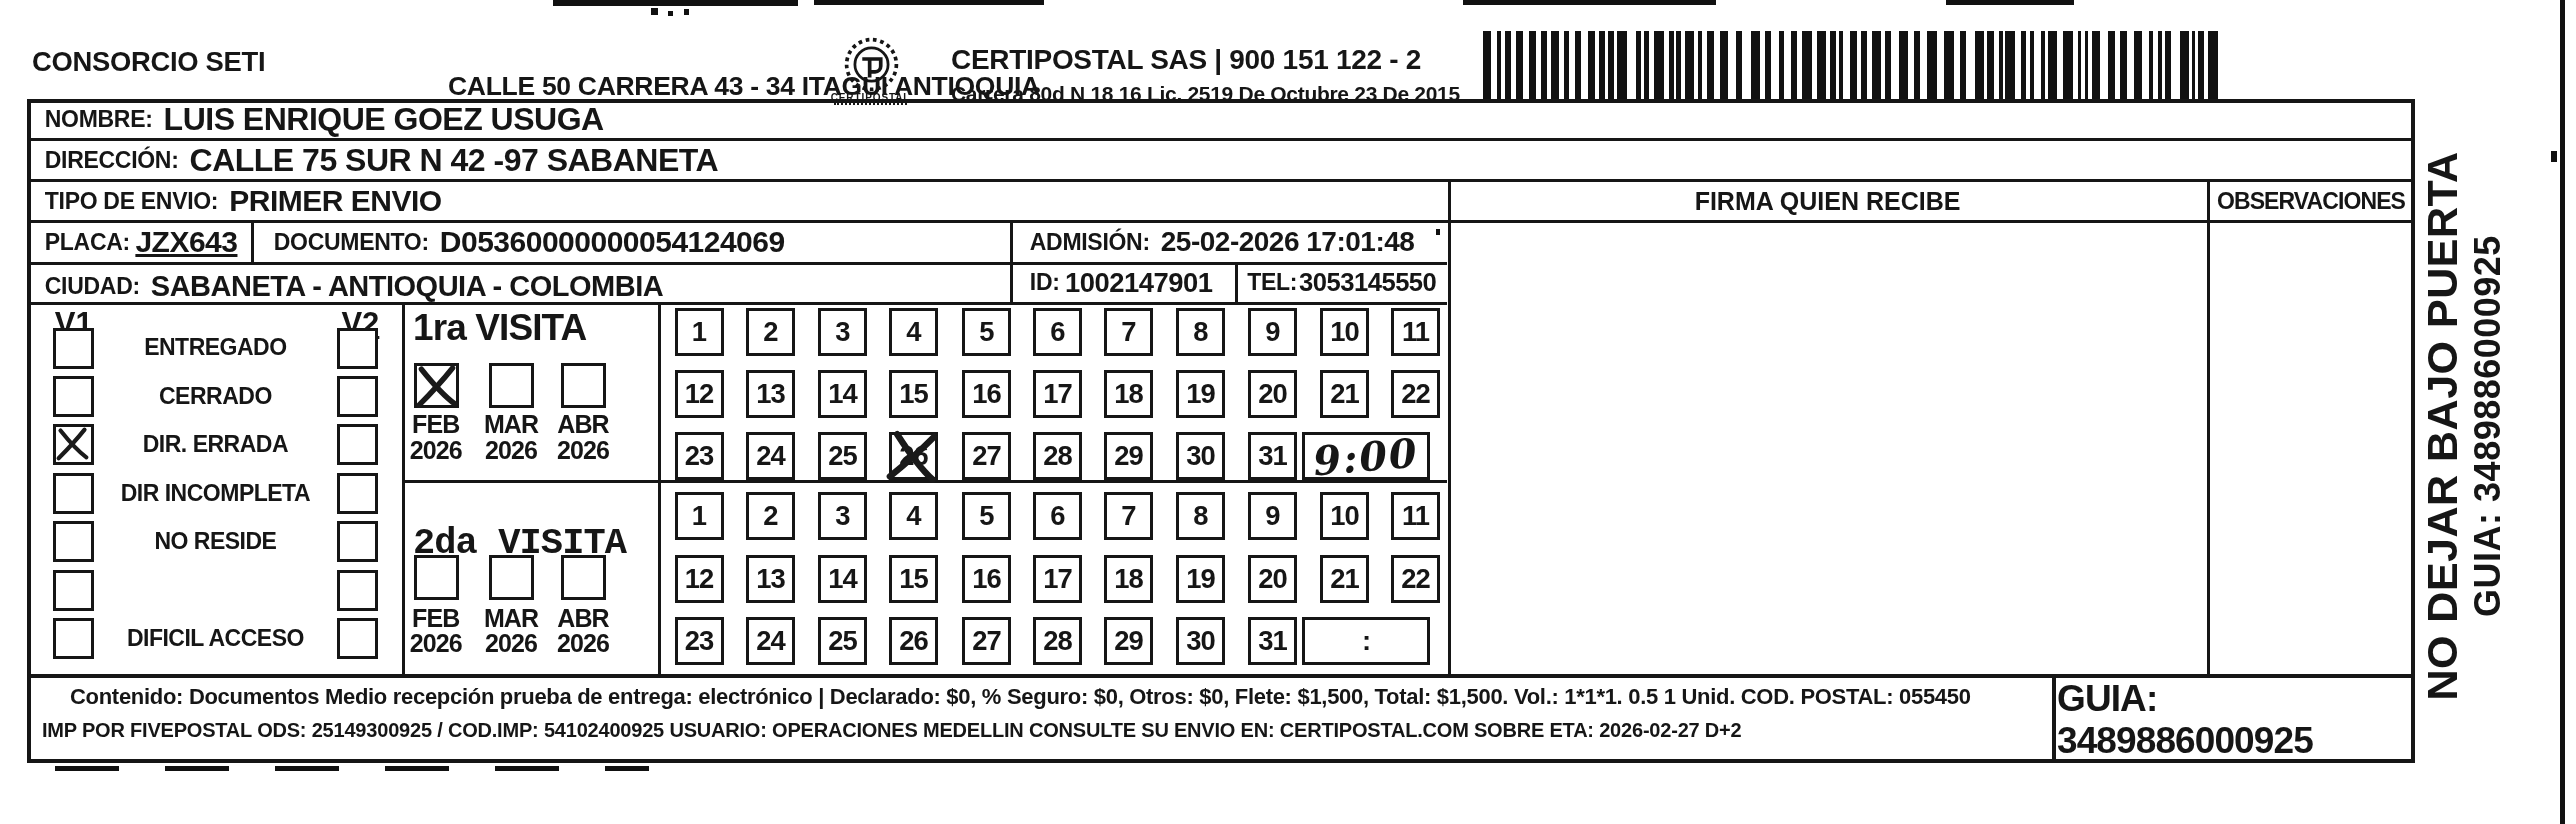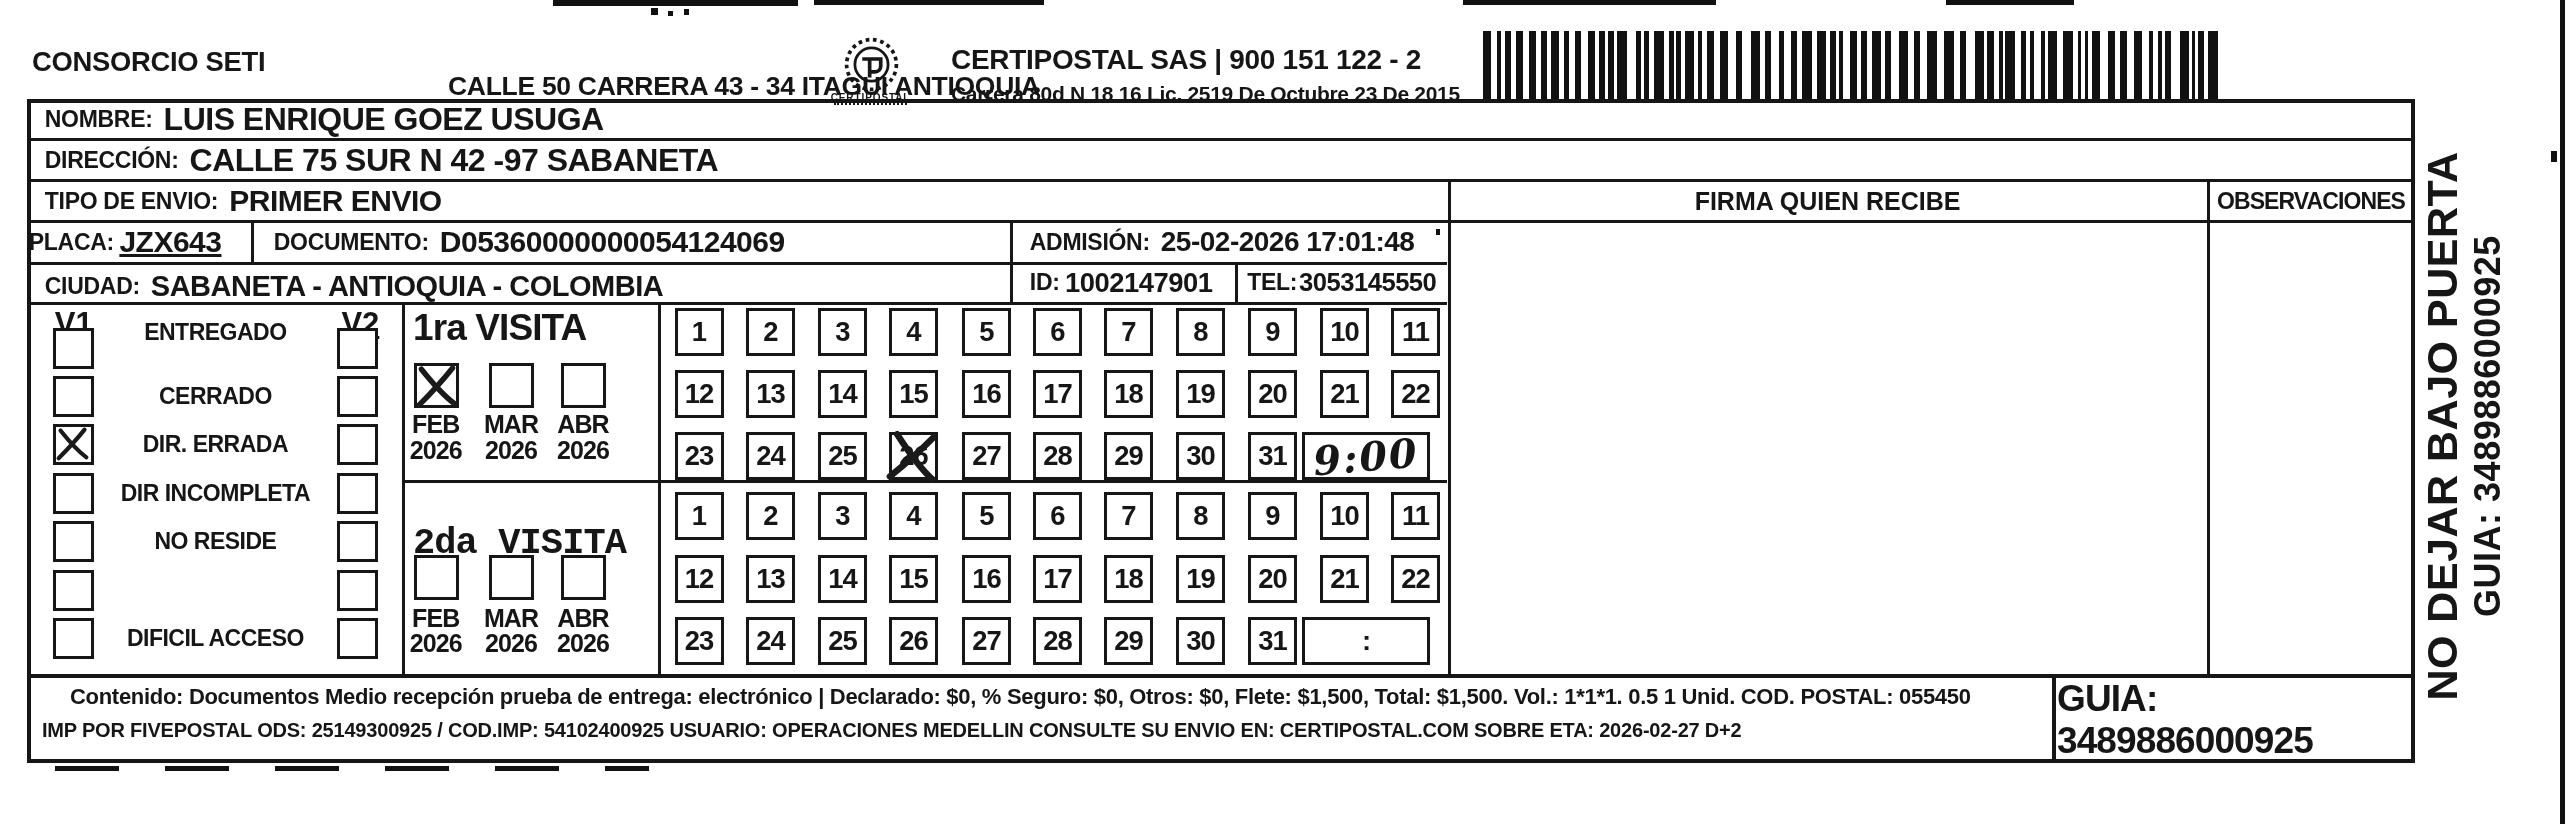--- a/index.html
+++ b/index.html
@@ -148,21 +148,21 @@
     <span class="lbl">DIRECCIÓN:</span>
     <span class="val">CALLE 75 SUR N 42 -97 SABANETA</span>
   </div>
   <div class="cell" style="left:32px;top:181px;width:1408px;height:40px;">
     <span class="lbl">TIPO DE ENVIO:</span>
     <span class="val" style="font-size:30px;">PRIMER ENVIO</span>
   </div>
   <div class="abs center b" style="left:1448px;top:181px;width:759px;height:40px;font-size:25px;">FIRMA QUIEN RECIBE</div>
   <div class="abs center b" style="left:2207px;top:181px;width:208px;height:40px;font-size:23px;letter-spacing:-0.9px;">OBSERVACIONES</div>
 
-  <div class="cell" style="left:16px;top:222px;width:218px;height:40px;">
+  <div class="cell" style="left:32px;top:222px;width:218px;height:40px;">
     <span class="lbl">PLACA:</span>
     <span class="val" style="font-size:30px;margin-left:5.5px;text-decoration:underline;">JZX643</span>
   </div>
   <div class="cell" style="left:261px;top:222px;width:745px;height:40px;">
     <span class="lbl">DOCUMENTO:</span>
     <span class="val" style="font-size:30px;">D05360000000054124069</span>
   </div>
   <div class="cell" style="left:1017px;top:222px;width:428px;height:40px;">
     <span class="lbl">ADMISIÓN:</span>
     <span class="val" style="font-size:28px;">25-02-2026 17:01:48</span>
@@ -179,21 +179,21 @@
   <div class="cell" style="left:1240px;top:263px;width:206px;height:39px;padding-left:7.3px;">
     <span class="lbl">TEL:</span>
     <span class="val" style="font-size:25.6px;margin-left:1.8px;">3053145550</span>
   </div>
 
   <div id="status-panel" class="abs" style="left:27.4px;top:304px;width:375px;height:372px;">
     <div class="abs b" style="left:27.4px;top:1.8px;font-size:31px;">V1</div>
     <div class="abs b" style="left:314px;top:1.8px;font-size:31px;text-decoration:underline;">V2</div>
     <div id="status-options" class="abs" style="left:0;top:0;width:375px;height:372px;">
         <div class="cb" style="left: 25.6px; top: 24px; width: 41px; height: 41px;"></div>
-        <div class="abs b center" style="left: 73px; top: 8px; width: 230px; height: 41px; font-size: 23px; letter-spacing: -0.5px;">ENTREGADO</div>
+        <div class="abs b center" style="left: 73px; top: 23px; width: 230px; height: 41px; font-size: 23px; letter-spacing: -0.5px;">ENTREGADO</div>
         <div class="cb" style="left: 310px; top: 24px; width: 41px; height: 41px;"></div>
         <div class="cb" style="left: 25.6px; top: 72px; width: 41px; height: 41px;"></div>
         <div class="abs b center" style="left: 73px; top: 72px; width: 230px; height: 41px; font-size: 23px; letter-spacing: -0.5px;">CERRADO</div>
         <div class="cb" style="left: 310px; top: 72px; width: 41px; height: 41px;"></div>
         <div class="cb" style="left: 25.6px; top: 120px; width: 41px; height: 41px;">
           <svg viewBox="0 0 40 40" width="37" height="37" style="position: absolute; left: -1.8px; top: -1.8px;">
             <path d="M7 6 C 15 16, 24 27, 35 35" fill="none" stroke="#1a1a1a" stroke-width="4.5" stroke-linecap="round"></path>
             <path d="M33 5 C 25 15, 13 28, 5 36" fill="none" stroke="#1a1a1a" stroke-width="4.5" stroke-linecap="round"></path>
           </svg>
         </div>

